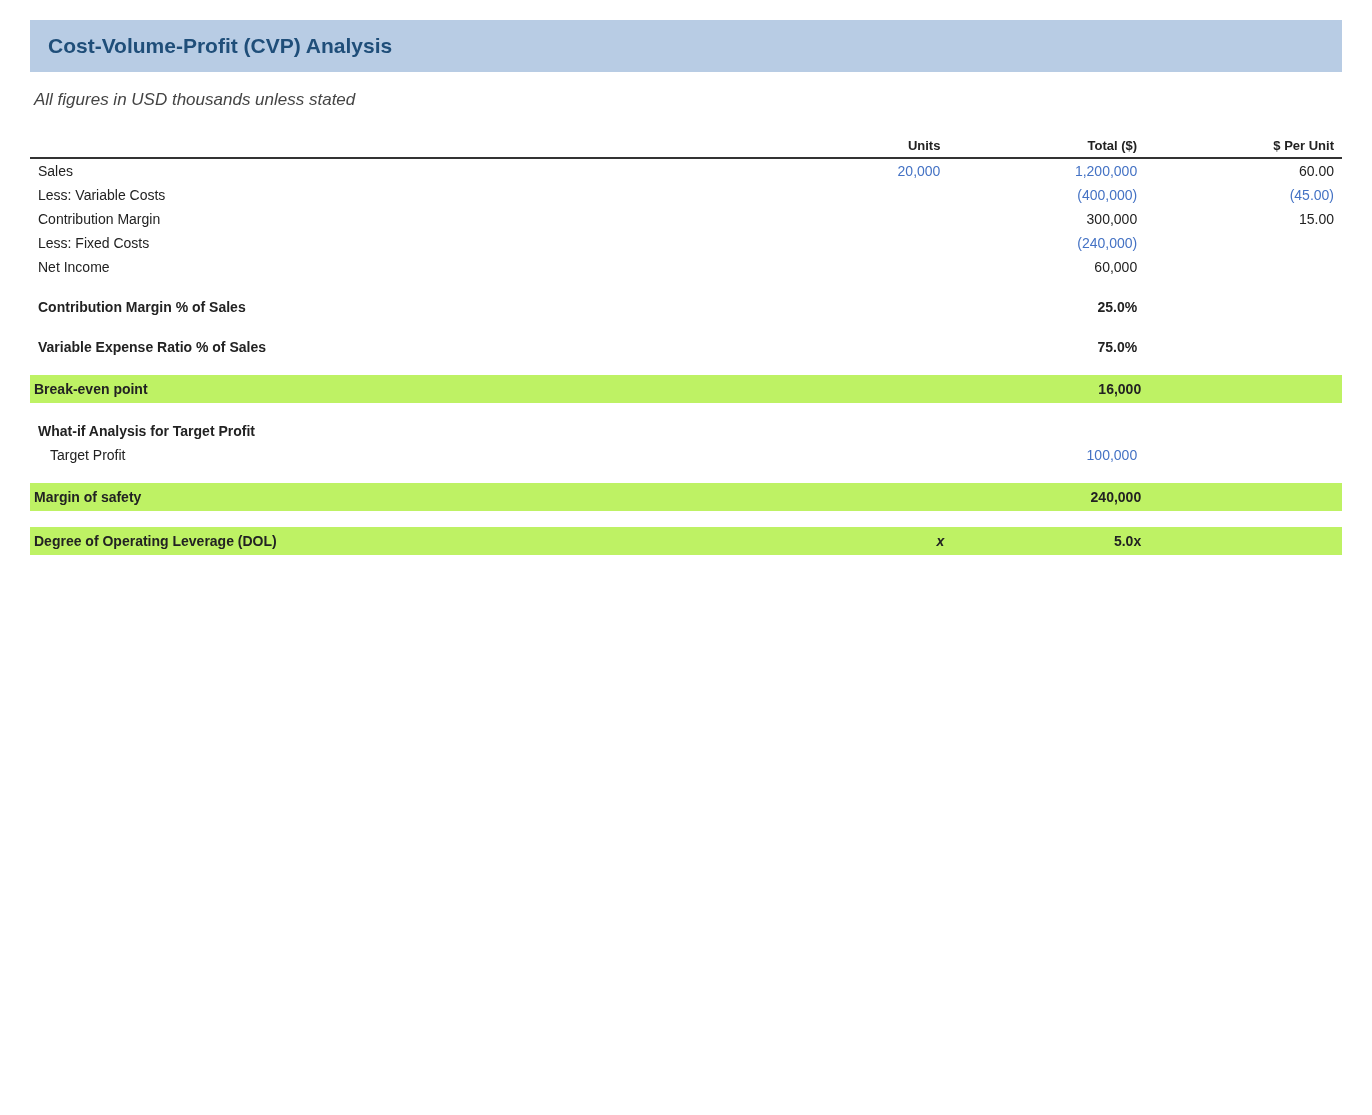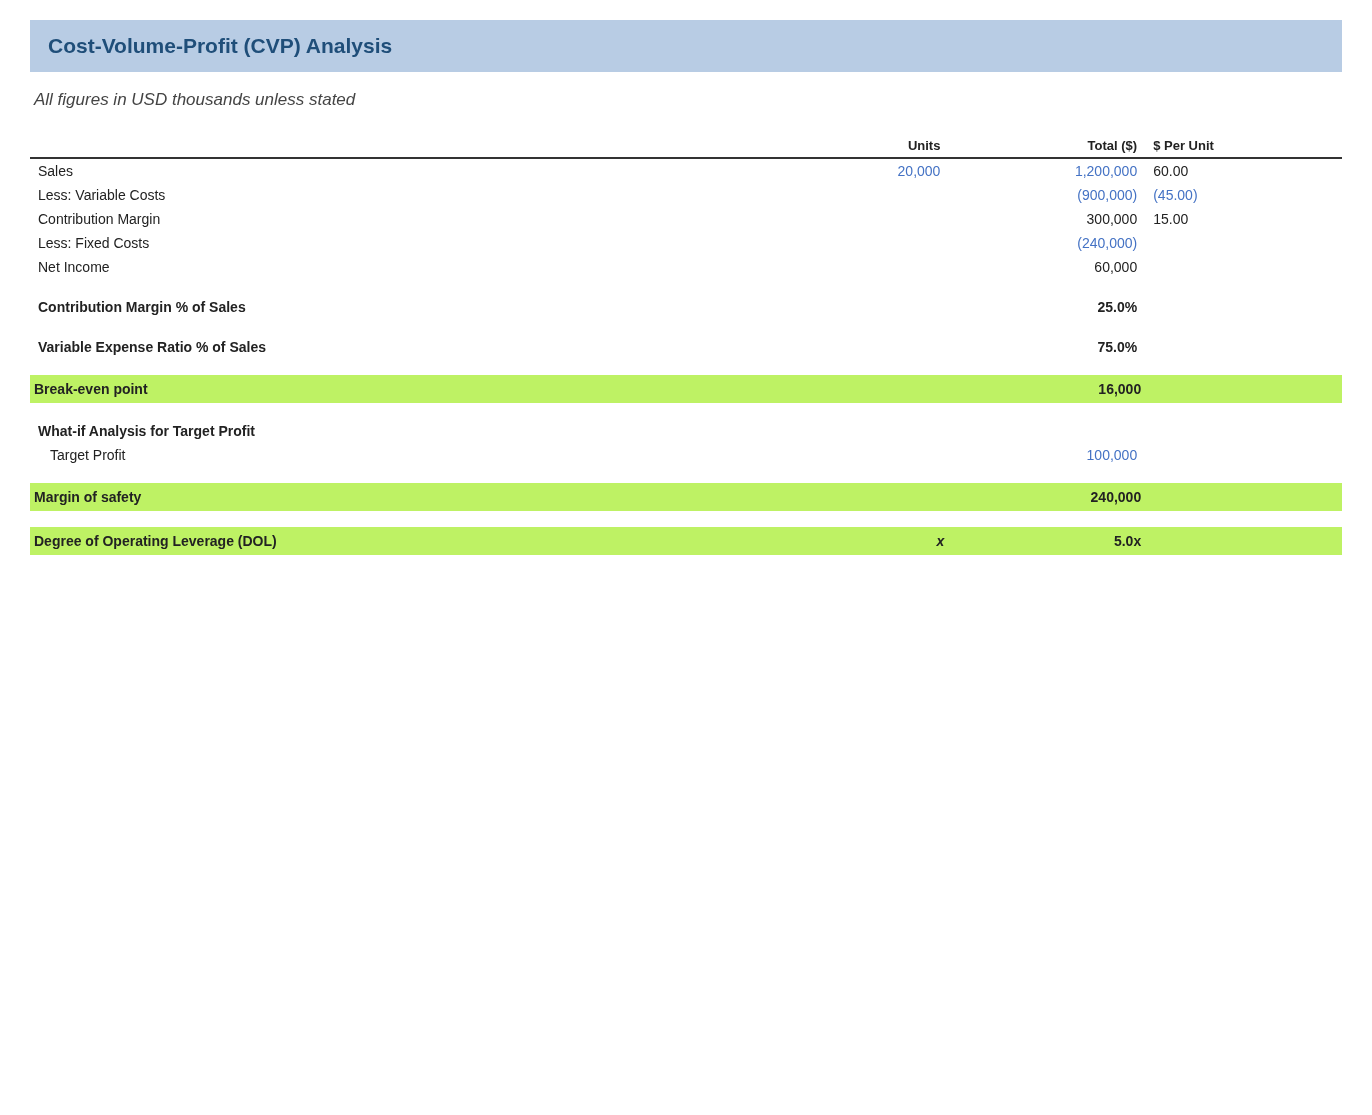--- a/index.html
+++ b/index.html
@@ -62,20 +62,21 @@
       text-align: right;
     }
 
     .col-total {
       width: 15%;
       text-align: right;
     }
 
     .col-perunit {
       width: 15%;
+      text-align: right;
     }
 
     .header-row td {
       font-weight: bold;
       font-size: 13px;
       border-bottom: 2px solid #333;
       padding-bottom: 4px;
       color: #222;
     }
 
@@ -134,21 +135,21 @@
     <tr>
       <td class="col-label">Sales</td>
       <td class="col-units blue-value">20,000</td>
       <td class="col-total blue-value">1,200,000</td>
       <td class="col-perunit normal-value">60.00</td>
     </tr>
 
     <tr>
       <td class="col-label">Less: Variable Costs</td>
       <td class="col-units"></td>
-      <td class="col-total paren-blue">(900,000)</td>
+      <td class="col-total paren-blue">(400,000)</td>
       <td class="col-perunit paren-blue">(45.00)</td>
     </tr>
 
     <tr>
       <td class="col-label">Contribution Margin</td>
       <td class="col-units"></td>
       <td class="col-total normal-value">300,000</td>
       <td class="col-perunit normal-value">15.00</td>
     </tr>
 

